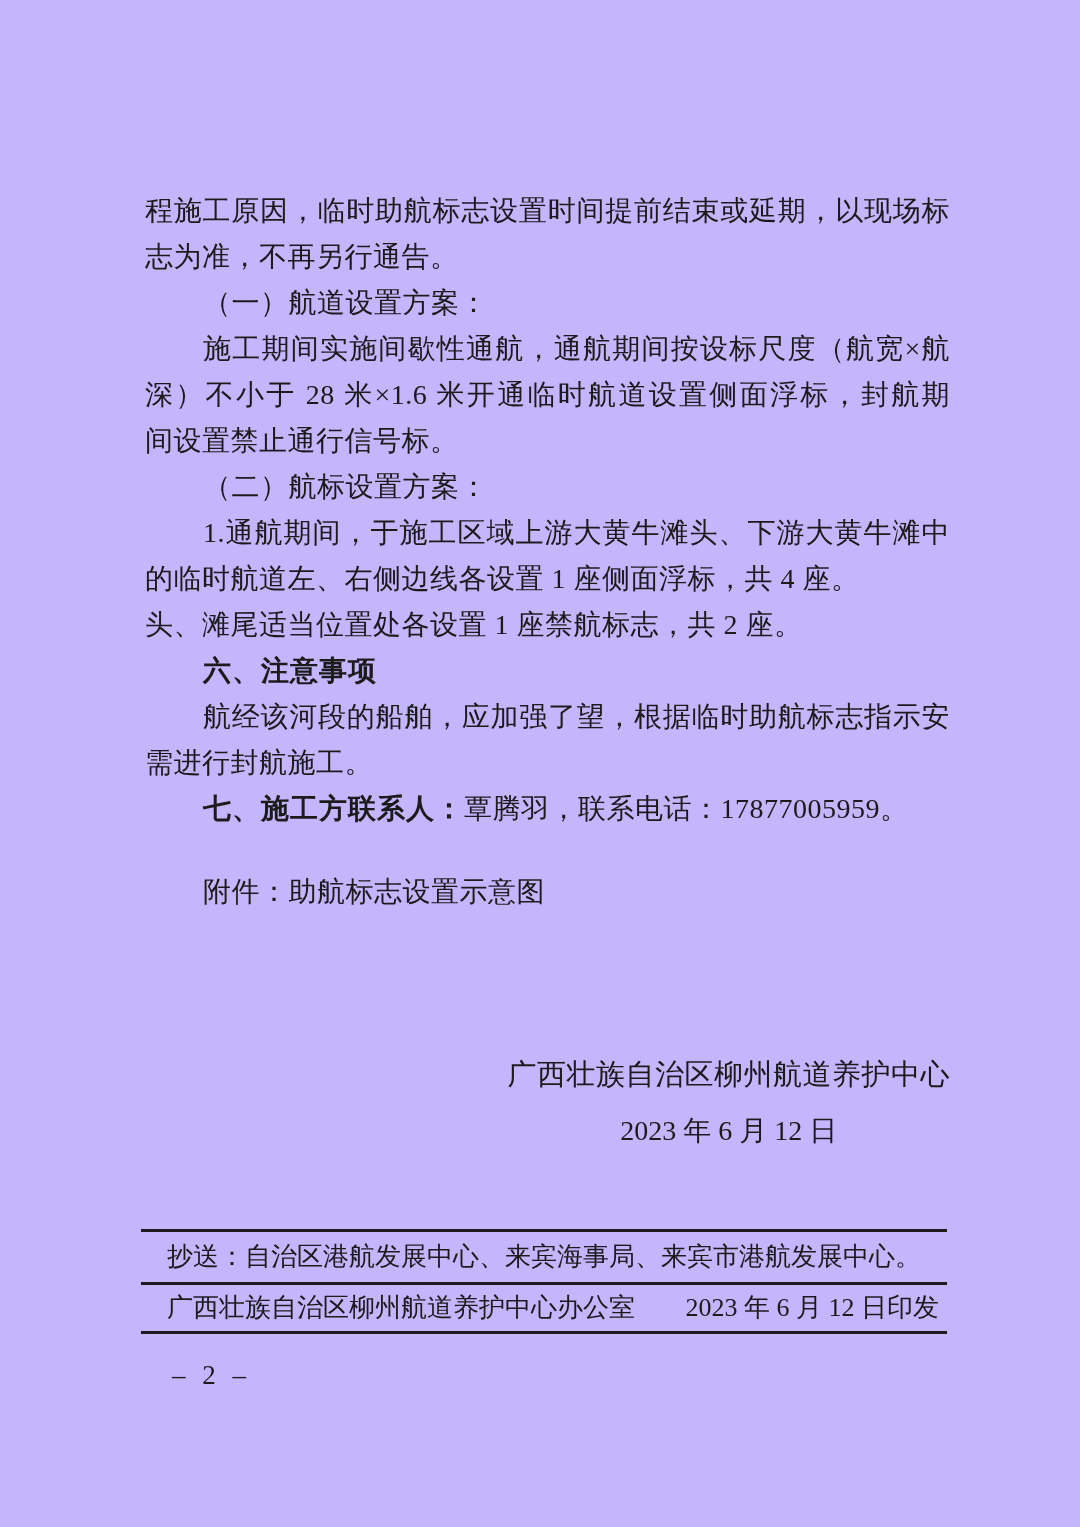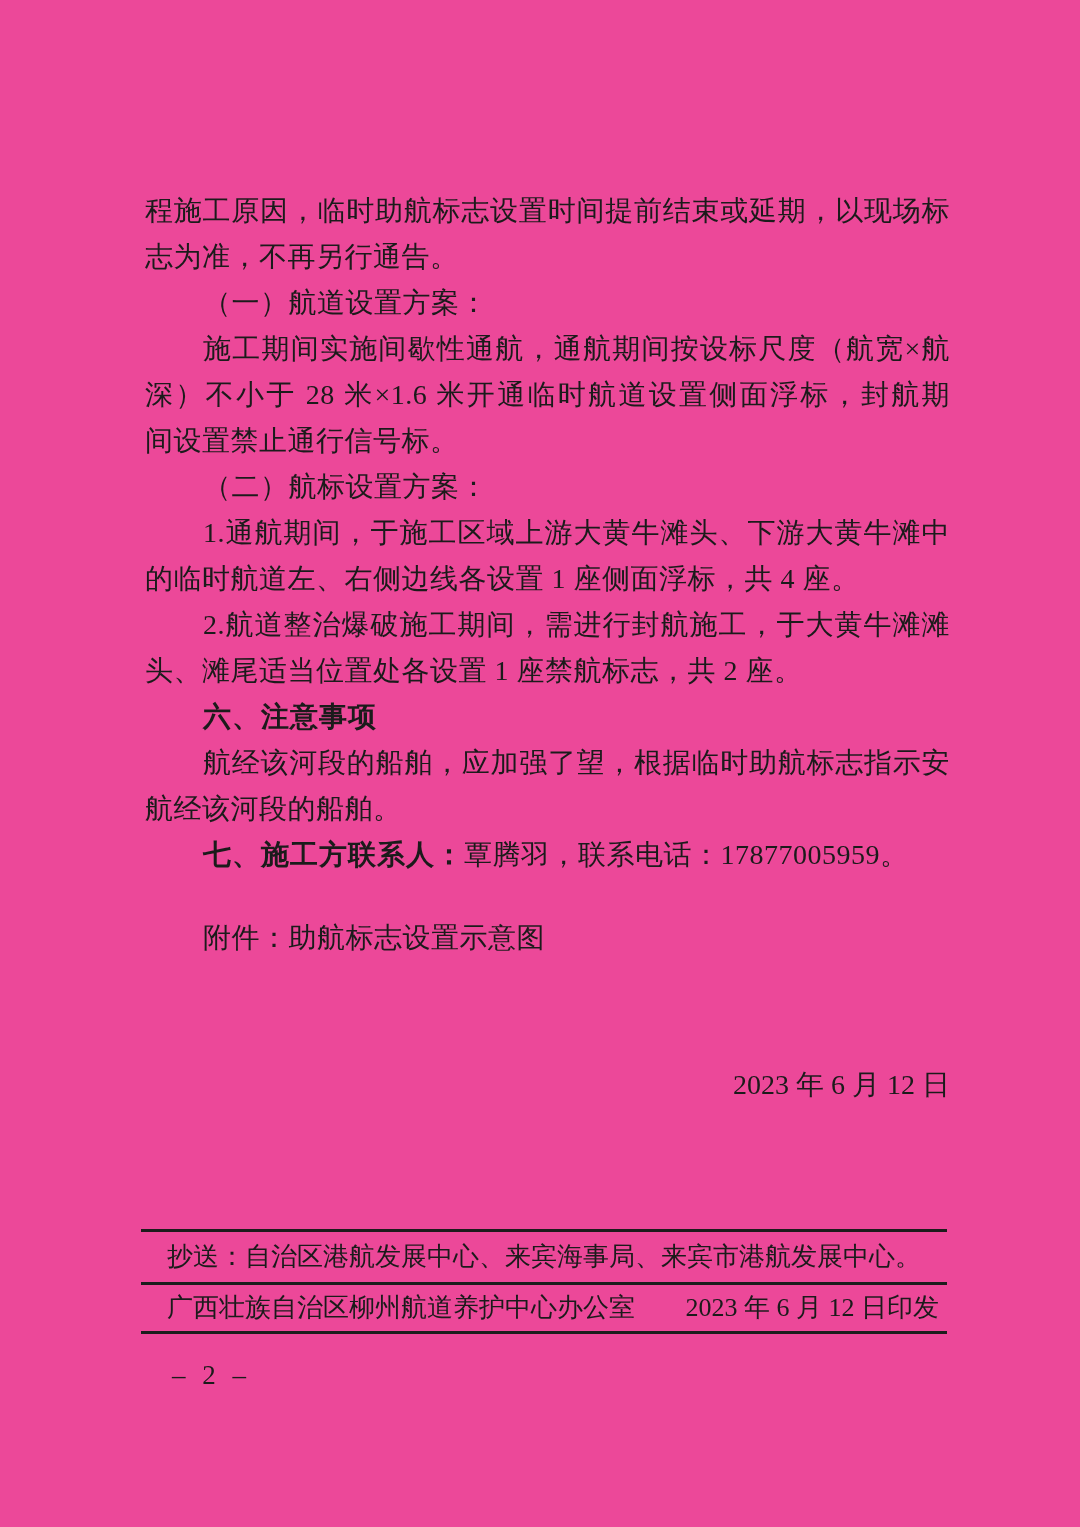--- a/index.html
+++ b/index.html
@@ -1,20 +1,20 @@
 <!DOCTYPE html>
 <html><head>
 <meta charset="utf-8">
 <style>
   html,body{margin:0;padding:0;background:#e8e8e8;}
   .page{
     position:relative;
     width:1080px;height:1527px;
     margin:0 auto;
-    background:#ec4899;
+    background:#c4b5fd;
     color:#1b1b1b;
     font-family:"Liberation Serif","DejaVu Serif",serif;
     overflow:hidden;
   }
   .content{
     position:absolute;
     left:145px;top:188px;
     width:805px;
   }
   .ln{
@@ -93,32 +93,32 @@
   <div class="content">
     <div class="ln fill">程施工原因，临时助航标志设置时间提前结束或延期，以现场标</div>
     <div class="ln">志为准，不再另行通告。</div>
     <div class="ln ind">（一）航道设置方案：</div>
     <div class="ln fill ind">施工期间实施间歇性通航，通航期间按设标尺度（航宽×航</div>
     <div class="ln fill">深）不小于 28 米×1.6 米开通临时航道设置侧面浮标，封航期</div>
     <div class="ln">间设置禁止通行信号标。</div>
     <div class="ln ind">（二）航标设置方案：</div>
     <div class="ln fill ind">1.通航期间，于施工区域上游大黄牛滩头、下游大黄牛滩中</div>
     <div class="ln">的临时航道左、右侧边线各设置 1 座侧面浮标，共 4 座。</div>
-    <div class="ln fill ind">2.航道整治爆破施工期间，需进行封航施工，于大黄牛滩滩</div>
     <div class="ln">头、滩尾适当位置处各设置 1 座禁航标志，共 2 座。</div>
     <div class="ln hd ind">六、注意事项</div>
     <div class="ln fill ind">航经该河段的船舶，应加强了望，根据临时助航标志指示安</div>
-    <div class="ln">航经该河段的船舶。</div>
+    <div class="ln">需进行封航施工。</div>
     <div class="ln ind">
       <span class="hd">七、施工方联系人：</span><span>覃腾羽，联系电话：17877005959。</span>
     </div>
     <div class="ln ind attachment">附件：助航标志设置示意图</div>
   </div>
 
   <div class="sign-block">
+    <div class="sign-org">广西壮族自治区柳州航道养护中心</div>
     <div class="sign-date">2023 年 6 月 12 日</div>
   </div>
 
   <div class="notation">
     <div class="cc-row">抄送：自治区港航发展中心、来宾海事局、来宾市港航发展中心。</div>
     <div class="issuer-row">
       <span>广西壮族自治区柳州航道养护中心办公室</span>
       <span>2023 年 6 月 12 日印发</span>
     </div>
   </div>

